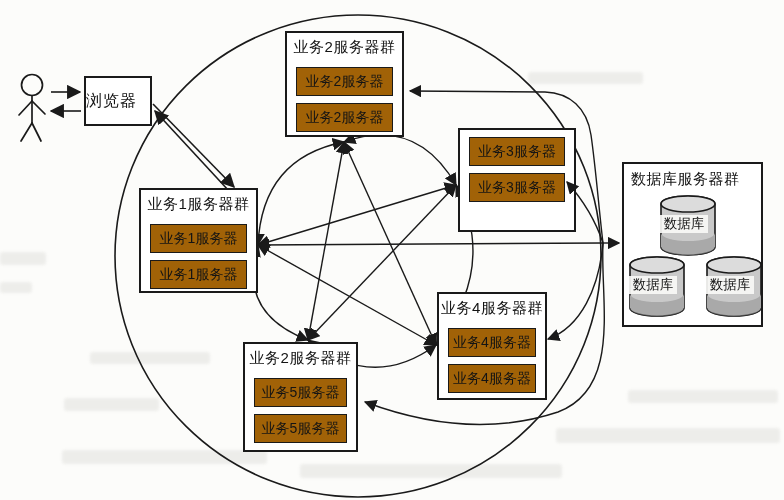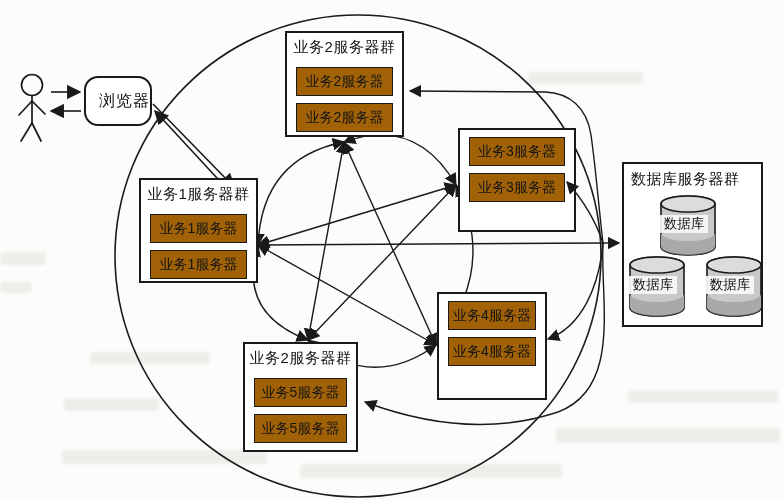--- a/index.html
+++ b/index.html
@@ -11,21 +11,21 @@
   .over{z-index:3;}
 
   .bleed{position:absolute;background:#84847d;opacity:.12;filter:blur(1.6px);border-radius:3px;z-index:0;}
 
   .box{position:absolute;background:#ffffff;border:2px solid #1a1a1a;z-index:2;box-sizing:border-box;}
   .cluster .title{height:25px;display:flex;align-items:center;justify-content:center;
     font-size:15px;letter-spacing:.5px;white-space:nowrap;margin-top:2px;text-align:right;}
   .server{border:1.7px solid #1a1a1a;background:#a16207;height:27px;margin:7px 9px 0 9px;
     display:flex;align-items:center;justify-content:center;font-size:14px;white-space:nowrap;}
 
-  .browser-box{display:flex;align-items:center;justify-content:flex-end;font-size:16px;letter-spacing:1px;border-radius:14px;}
+  .browser-box{display:flex;align-items:center;justify-content:flex-start;font-size:16px;letter-spacing:1px;}
 
   .db-box .title{height:24px;display:flex;align-items:center;padding-left:7px;
     font-size:15px;letter-spacing:.5px;white-space:nowrap;margin-top:3px;}
   .cyl{position:absolute;width:56px;height:62px;}
   .cyl svg{position:absolute;left:0;top:0;}
   .cyl-label{position:absolute;left:0;right:8px;top:20px;height:18px;display:flex;align-items:center;justify-content:center;
     font-size:13.5px;background:rgba(248,248,246,.92);white-space:nowrap;}
 </style>
 </head>
 <body>
@@ -83,38 +83,39 @@
       <path d="M308,340 Q237,313 258,245" marker-start="url(#ah)" marker-end="url(#ah)"></path>
 
       <path d="M258,245 L603,243" marker-start="url(#ah)"></path>
     </g>
   </svg>
 
   <div class="box browser-box" style="left:84px;top:76px;width:68px;height:50px;">
     <span>浏览器</span>
   </div>
 
-  <div class="box cluster" style="left:139px;top:178px;width:119px;height:105px;">
+  <div class="box cluster" style="left:139px;top:188px;width:119px;height:105px;">
     <div class="title">业务1服务器群</div>
     <div class="server">业务1服务器</div>
     <div class="server">业务1服务器</div>
   </div>
 
   <div class="box cluster" style="left:285px;top:31px;width:119px;height:106px;">
     <div class="title">业务2服务器群</div>
     <div class="server">业务2服务器</div>
     <div class="server">业务2服务器</div>
   </div>
 
   <div class="box cluster" style="left:458px;top:128px;width:118px;height:104px;">
     <div class="server">业务3服务器</div>
     <div class="server">业务3服务器</div>
   </div>
 
   <div class="box cluster" style="left:437px;top:292px;width:110px;height:108px;">
+    <div class="title">业务4服务器群</div>
     <div class="server">业务4服务器</div>
     <div class="server">业务4服务器</div>
   </div>
 
   <div class="box cluster" style="left:243px;top:342px;width:115px;height:110px;">
     <div class="title">业务2服务器群</div>
     <div class="server">业务5服务器</div>
     <div class="server">业务5服务器</div>
   </div>
 

